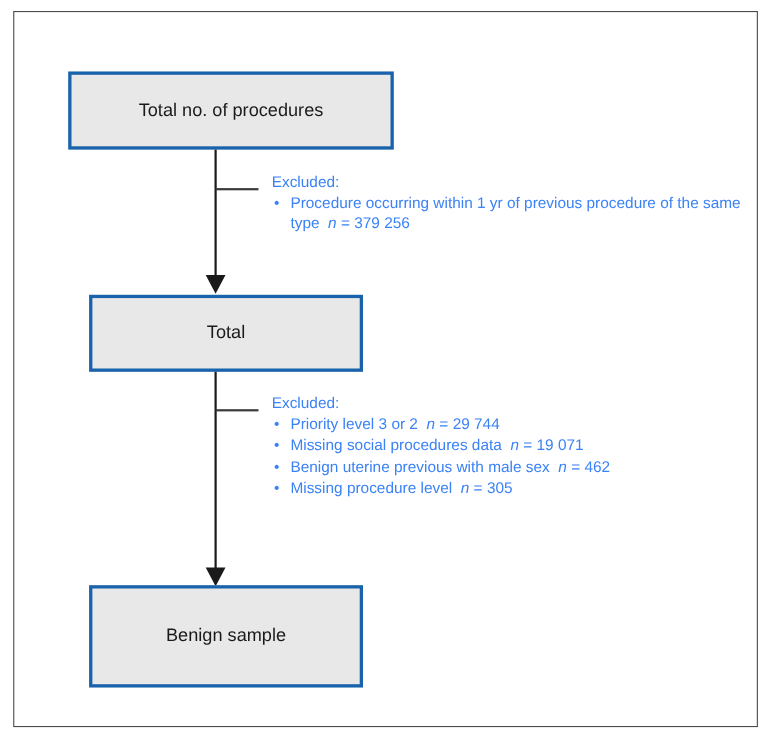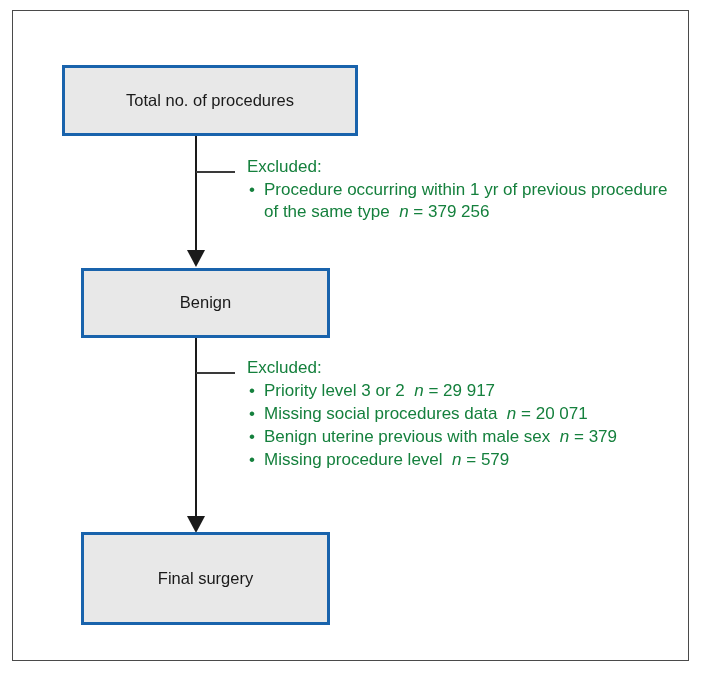--- a/index.html
+++ b/index.html
@@ -134,23 +134,23 @@
   }
 
   #tick-2 {
     left: 196px;
     top: 372px;
   }
 
   
   .exclusion-block {
     position: absolute;
-    font-size: 17px;
+    font-size: 14px;
     line-height: 1.3;
-    color: #15803d;
+    color: #3b82f6;
   }
 
   #exclusion-block-1 {
     left: 247px;
     top: 156px;
     width: 430px;
   }
 
   #exclusion-block-2 {
     left: 247px;
@@ -206,50 +206,50 @@
     <ul class="exclusion-list">
       <li class="exclusion-item">
         <span class="bullet-dot">•</span>
         <span class="item-text">Procedure occurring within 1 yr of previous procedure of the same type</span>&nbsp;
         <span class="n-italic">n</span><span> = </span><span>379 256</span>
       </li>
     </ul>
   </div>
 
   <div class="flow-box" id="box-total">
-    <span class="box-line">Benign</span>
+    <span class="box-line">Total</span>
   </div>
 
   <div class="connector-line" id="connector-2"></div>
   <div class="arrowhead" id="arrowhead-2"></div>
   <div class="tick-line" id="tick-2"></div>
 
   <div class="exclusion-block" id="exclusion-block-2">
     <span class="exclusion-heading">Excluded:</span>
     <ul class="exclusion-list">
       <li class="exclusion-item">
         <span class="bullet-dot">•</span>
         <span class="item-text">Priority level 3 or 2</span>&nbsp;
-        <span class="n-italic">n</span><span> = </span><span>29 917</span>
+        <span class="n-italic">n</span><span> = </span><span>29 744</span>
       </li>
       <li class="exclusion-item">
         <span class="bullet-dot">•</span>
         <span class="item-text">Missing social procedures data</span>&nbsp;
-        <span class="n-italic">n</span><span> = </span><span>20 071</span>
+        <span class="n-italic">n</span><span> = </span><span>19 071</span>
       </li>
       <li class="exclusion-item">
         <span class="bullet-dot">•</span>
         <span class="item-text">Benign uterine previous with male sex</span>&nbsp;
-        <span class="n-italic">n</span><span> = </span><span>379</span>
+        <span class="n-italic">n</span><span> = </span><span>462</span>
       </li>
       <li class="exclusion-item">
         <span class="bullet-dot">•</span>
         <span class="item-text">Missing procedure level</span>&nbsp;
-        <span class="n-italic">n</span><span> = </span><span>579</span>
+        <span class="n-italic">n</span><span> = </span><span>305</span>
       </li>
     </ul>
   </div>
 
   <div class="flow-box" id="box-final-sample">
-    <span class="box-line">Final surgery</span>
+    <span class="box-line">Benign sample</span>
   </div>
 
 </div>
 
 </body></html>

